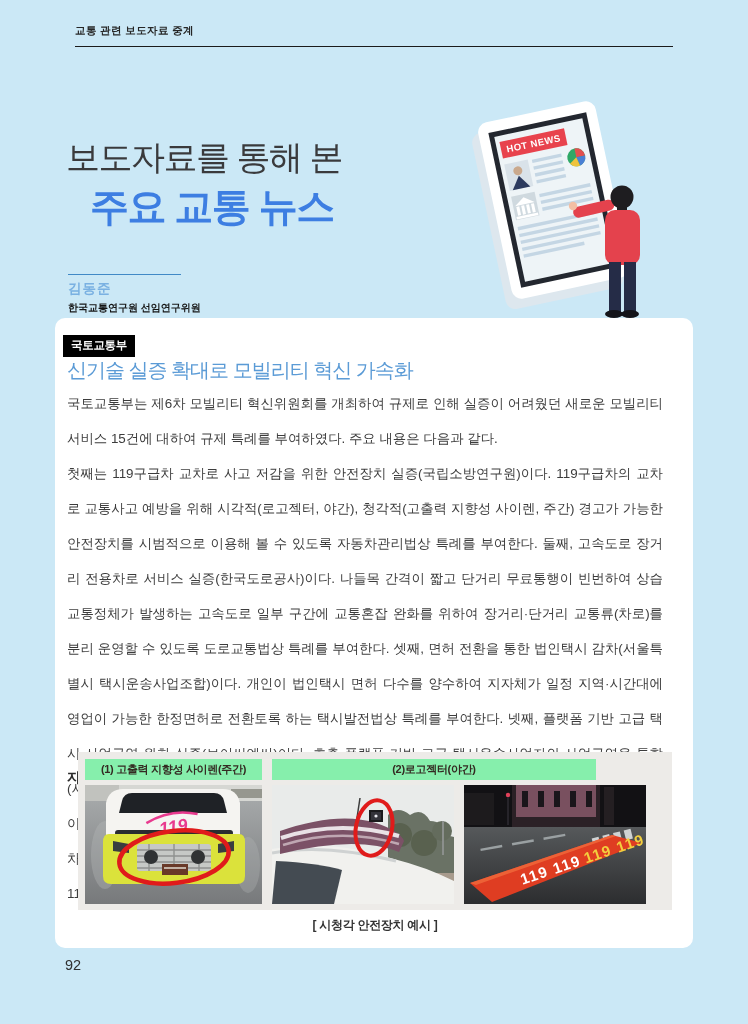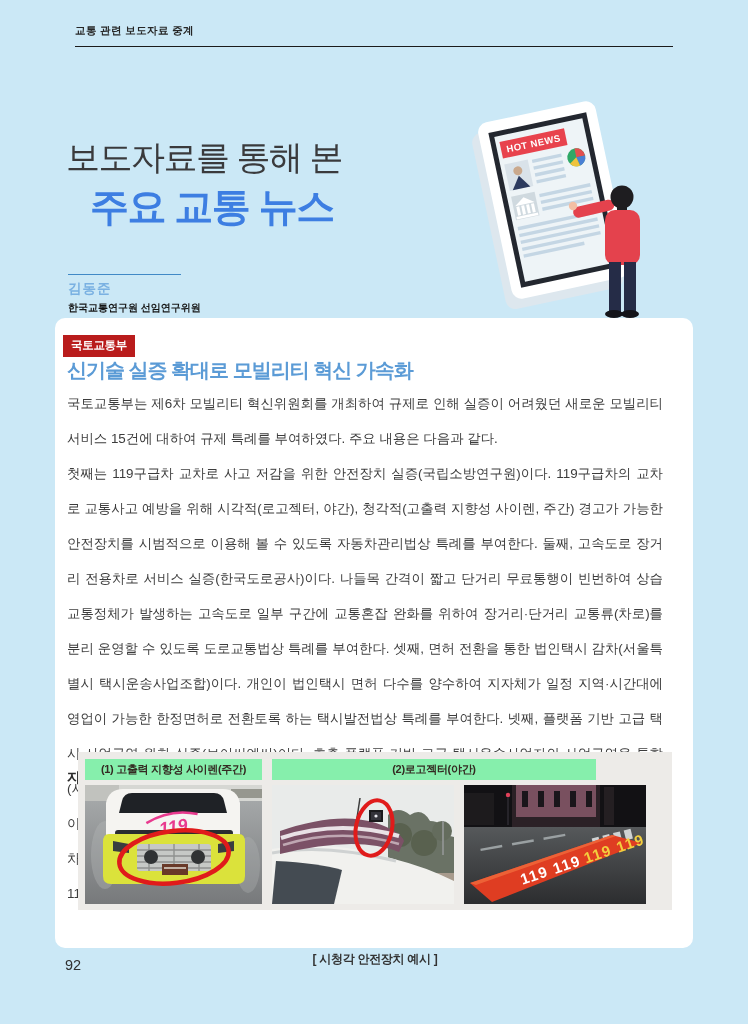--- a/index.html
+++ b/index.html
@@ -16,36 +16,36 @@
   .title1{left:66px;top:135px;font-size:34px;color:#3a3a3c;letter-spacing:-1.5px;font-weight:500;}
   .title2{left:66px;top:180px;font-size:39px;color:#3d7ee2;letter-spacing:-1.5px;font-weight:600;margin-left:24px;}
   
   .author{left:68px;top:274px;width:113px;border-top:1.6px solid #4189c6;border-bottom:1.6px solid #4189c6;padding:5px 0 7px;}
   .author-name{font-size:13.5px;color:#7ab1e2;font-weight:700;letter-spacing:1px;margin:0 0 3px 0;}
   .author-role{font-size:10px;color:#141414;font-weight:700;white-space:nowrap;margin:0;}
   
   .illus{left:468px;top:90px;width:200px;height:232px;}
   
   .card{left:55px;top:318px;width:638px;height:630px;background:#ffffff;border-radius:10px;}
-  .badge{left:8px;top:17px;background:#b91c1c;color:#ffffff;font-weight:700;font-size:11.5px;padding:3px 8px 4px;letter-spacing:-.3px;}
-  .headline{left:12px;top:39px;font-size:20px;font-weight:700;color:#5b9bd6;letter-spacing:-1px;margin:0;}
+  .badge{left:8px;top:17px;background:#000000;color:#ffffff;font-weight:700;font-size:11.5px;padding:3px 8px 4px;letter-spacing:-.3px;}
+  .headline{left:12px;top:39px;font-size:20px;font-weight:400;color:#5b9bd6;letter-spacing:-1px;margin:0;}
   .body-text{left:12px;top:68px;width:596px;font-size:13.4px;line-height:35px;color:#3c3c3c;text-align:justify;}
   .body-text p{margin:0;}
   .source{left:12px;top:403px;font-size:14px;font-weight:700;color:#2c2c2c;letter-spacing:-.2px;margin-top:48px;}
   
   .figure-panel{left:23px;top:434px;width:594px;height:158px;background:#edebe8;}
   .fig-bar{position:absolute;top:7px;height:21px;background:#86efac;color:#342b22;font-size:11px;font-weight:700;
            display:flex;align-items:center;justify-content:center;letter-spacing:-.3px;}
   .bar1{left:7px;width:177px;}
   .bar2{left:194px;width:324px;}
   .photo{position:absolute;top:33px;height:119px;overflow:hidden;background:#999;}
   .p1{left:7px;width:177px;}
   .p2{left:194px;width:182px;}
   .p3{left:386px;width:182px;}
-  .caption{left:23px;top:599px;width:594px;text-align:center;font-size:12px;font-weight:700;color:#333333;letter-spacing:-.3px;margin-top:34px;}
+  .caption{left:23px;top:599px;width:594px;text-align:center;font-size:12px;font-weight:700;color:#333333;letter-spacing:-.3px;}
   .page-num{left:65px;top:957px;font-size:14.5px;color:#2f2f2f;text-align:center;}
 </style>
 </head>
 <body>
 
 <div class="abs eyebrow">교통 관련 보도자료 중계</div>
 <div class="abs top-rule"></div>
 
 <div class="abs title1">보도자료를 통해 본</div>
 <div class="abs title2">주요 교통 뉴스</div>

